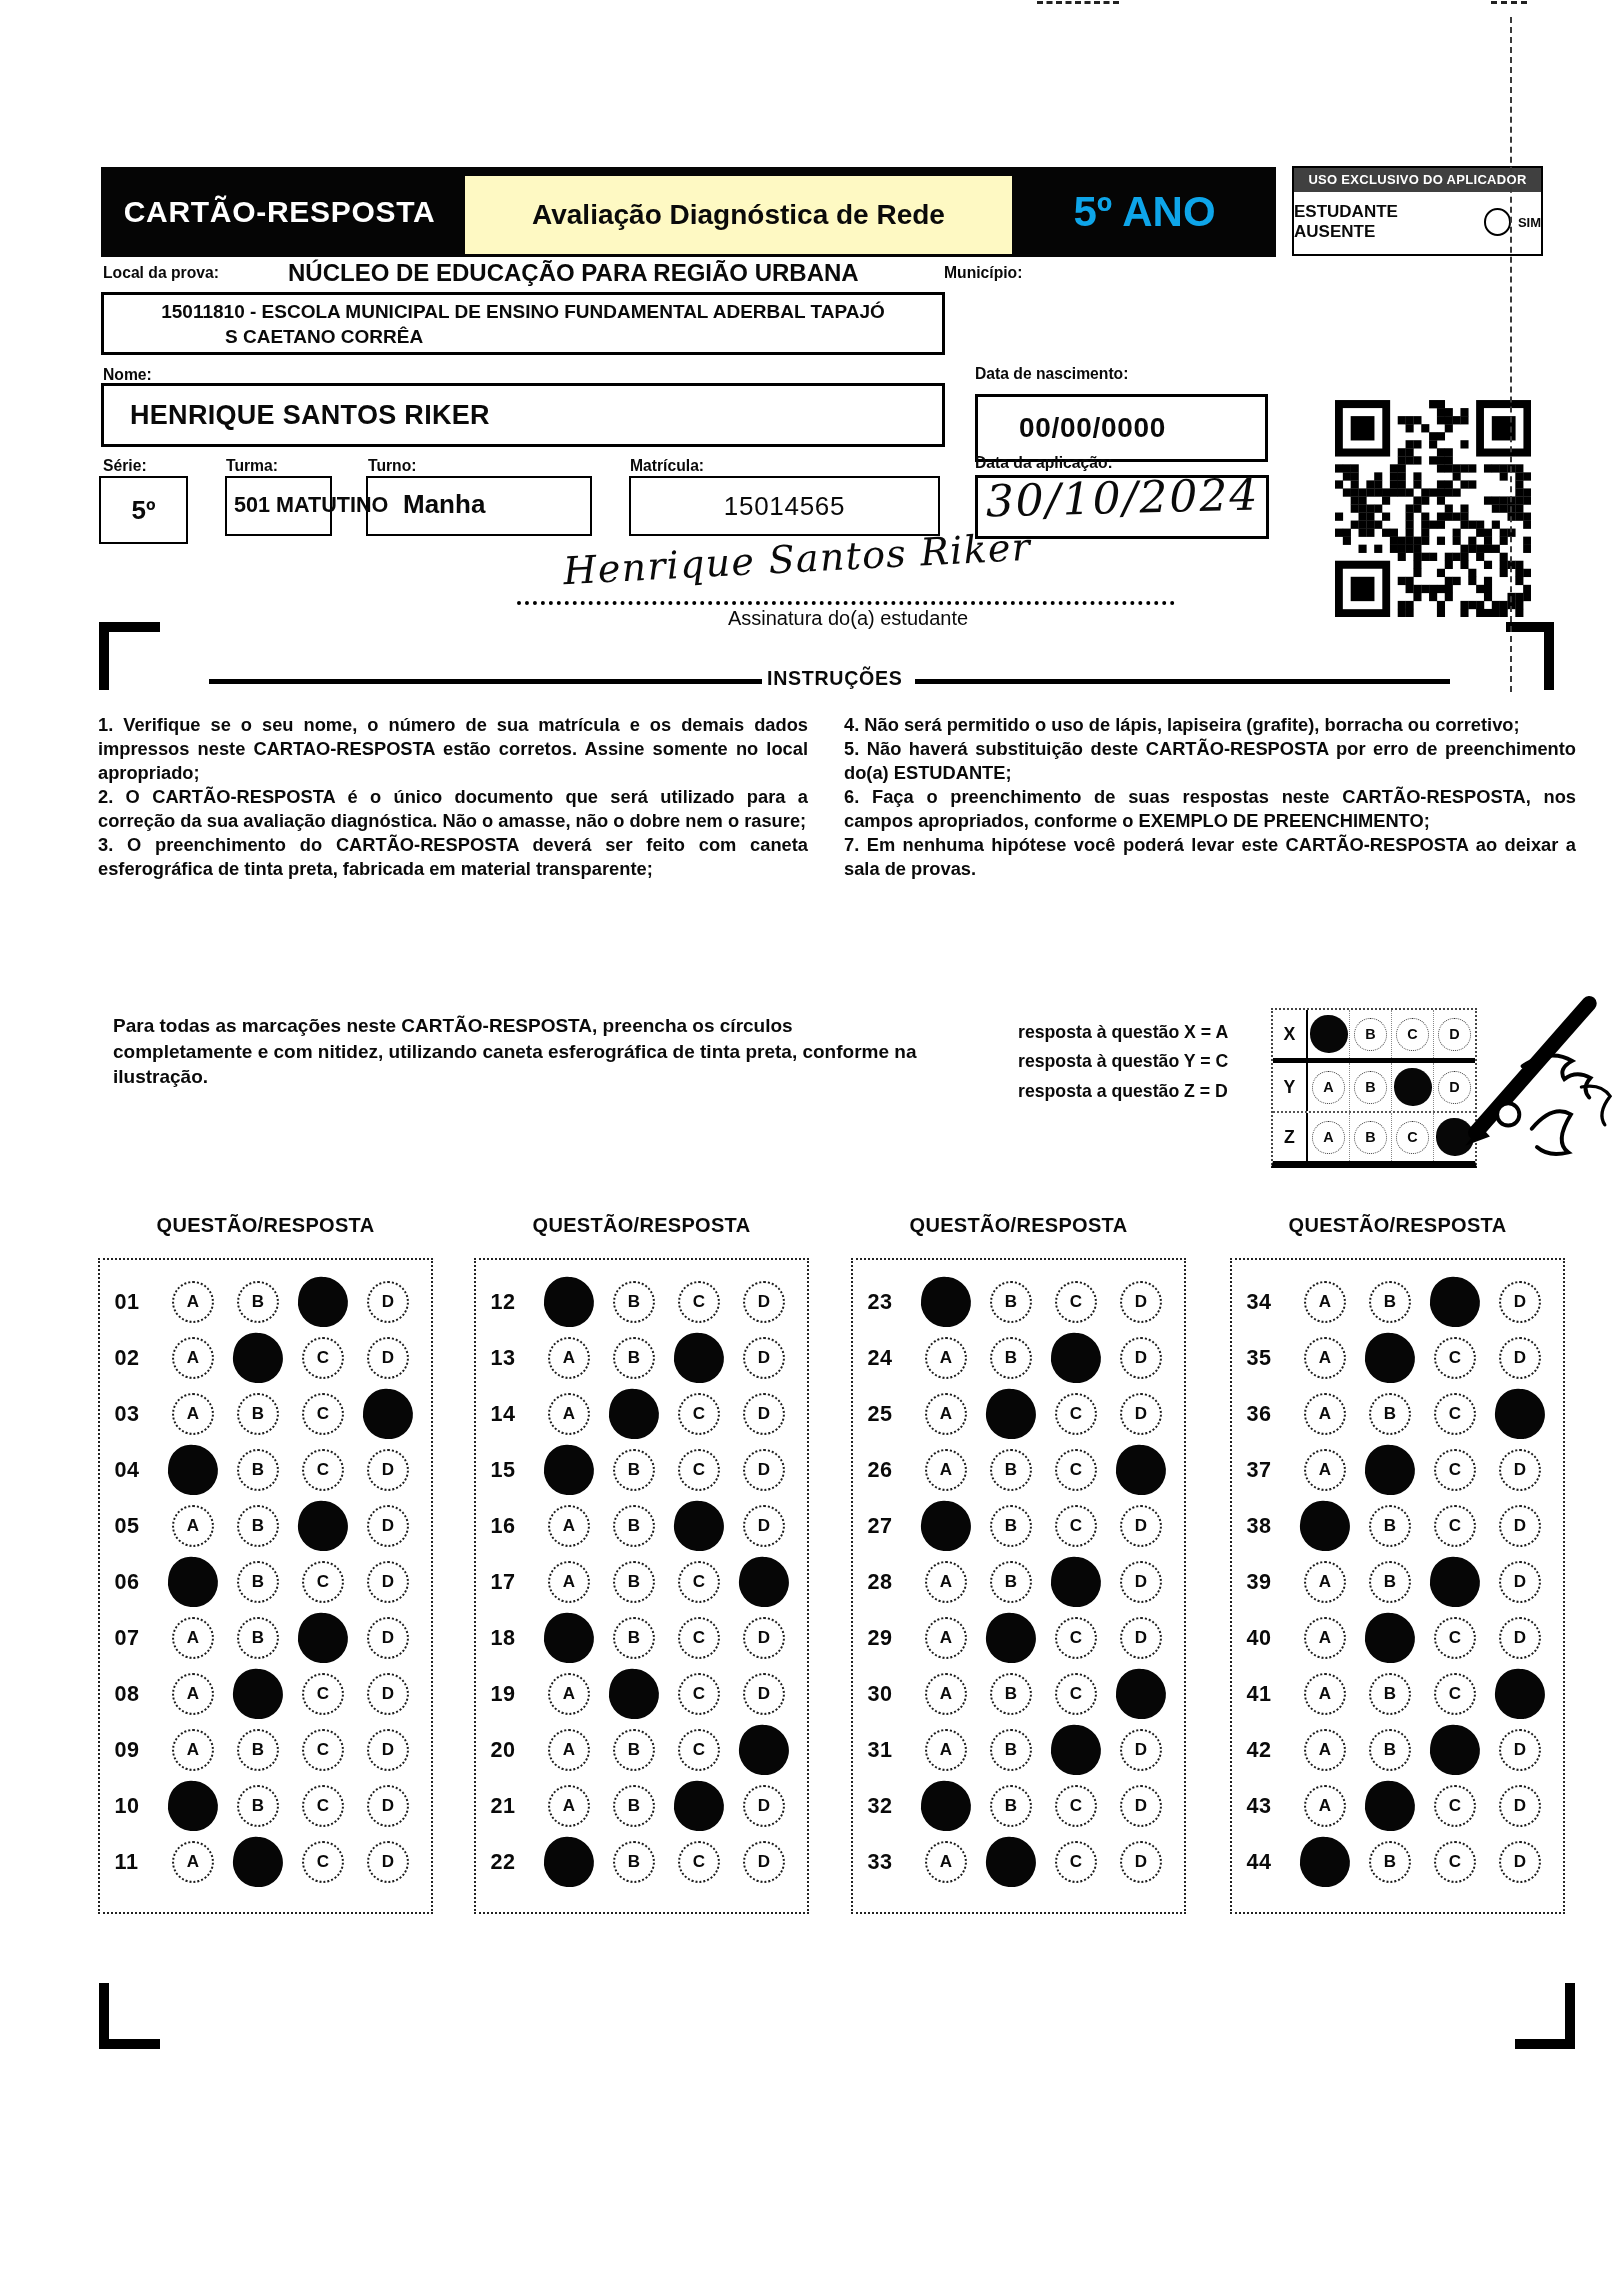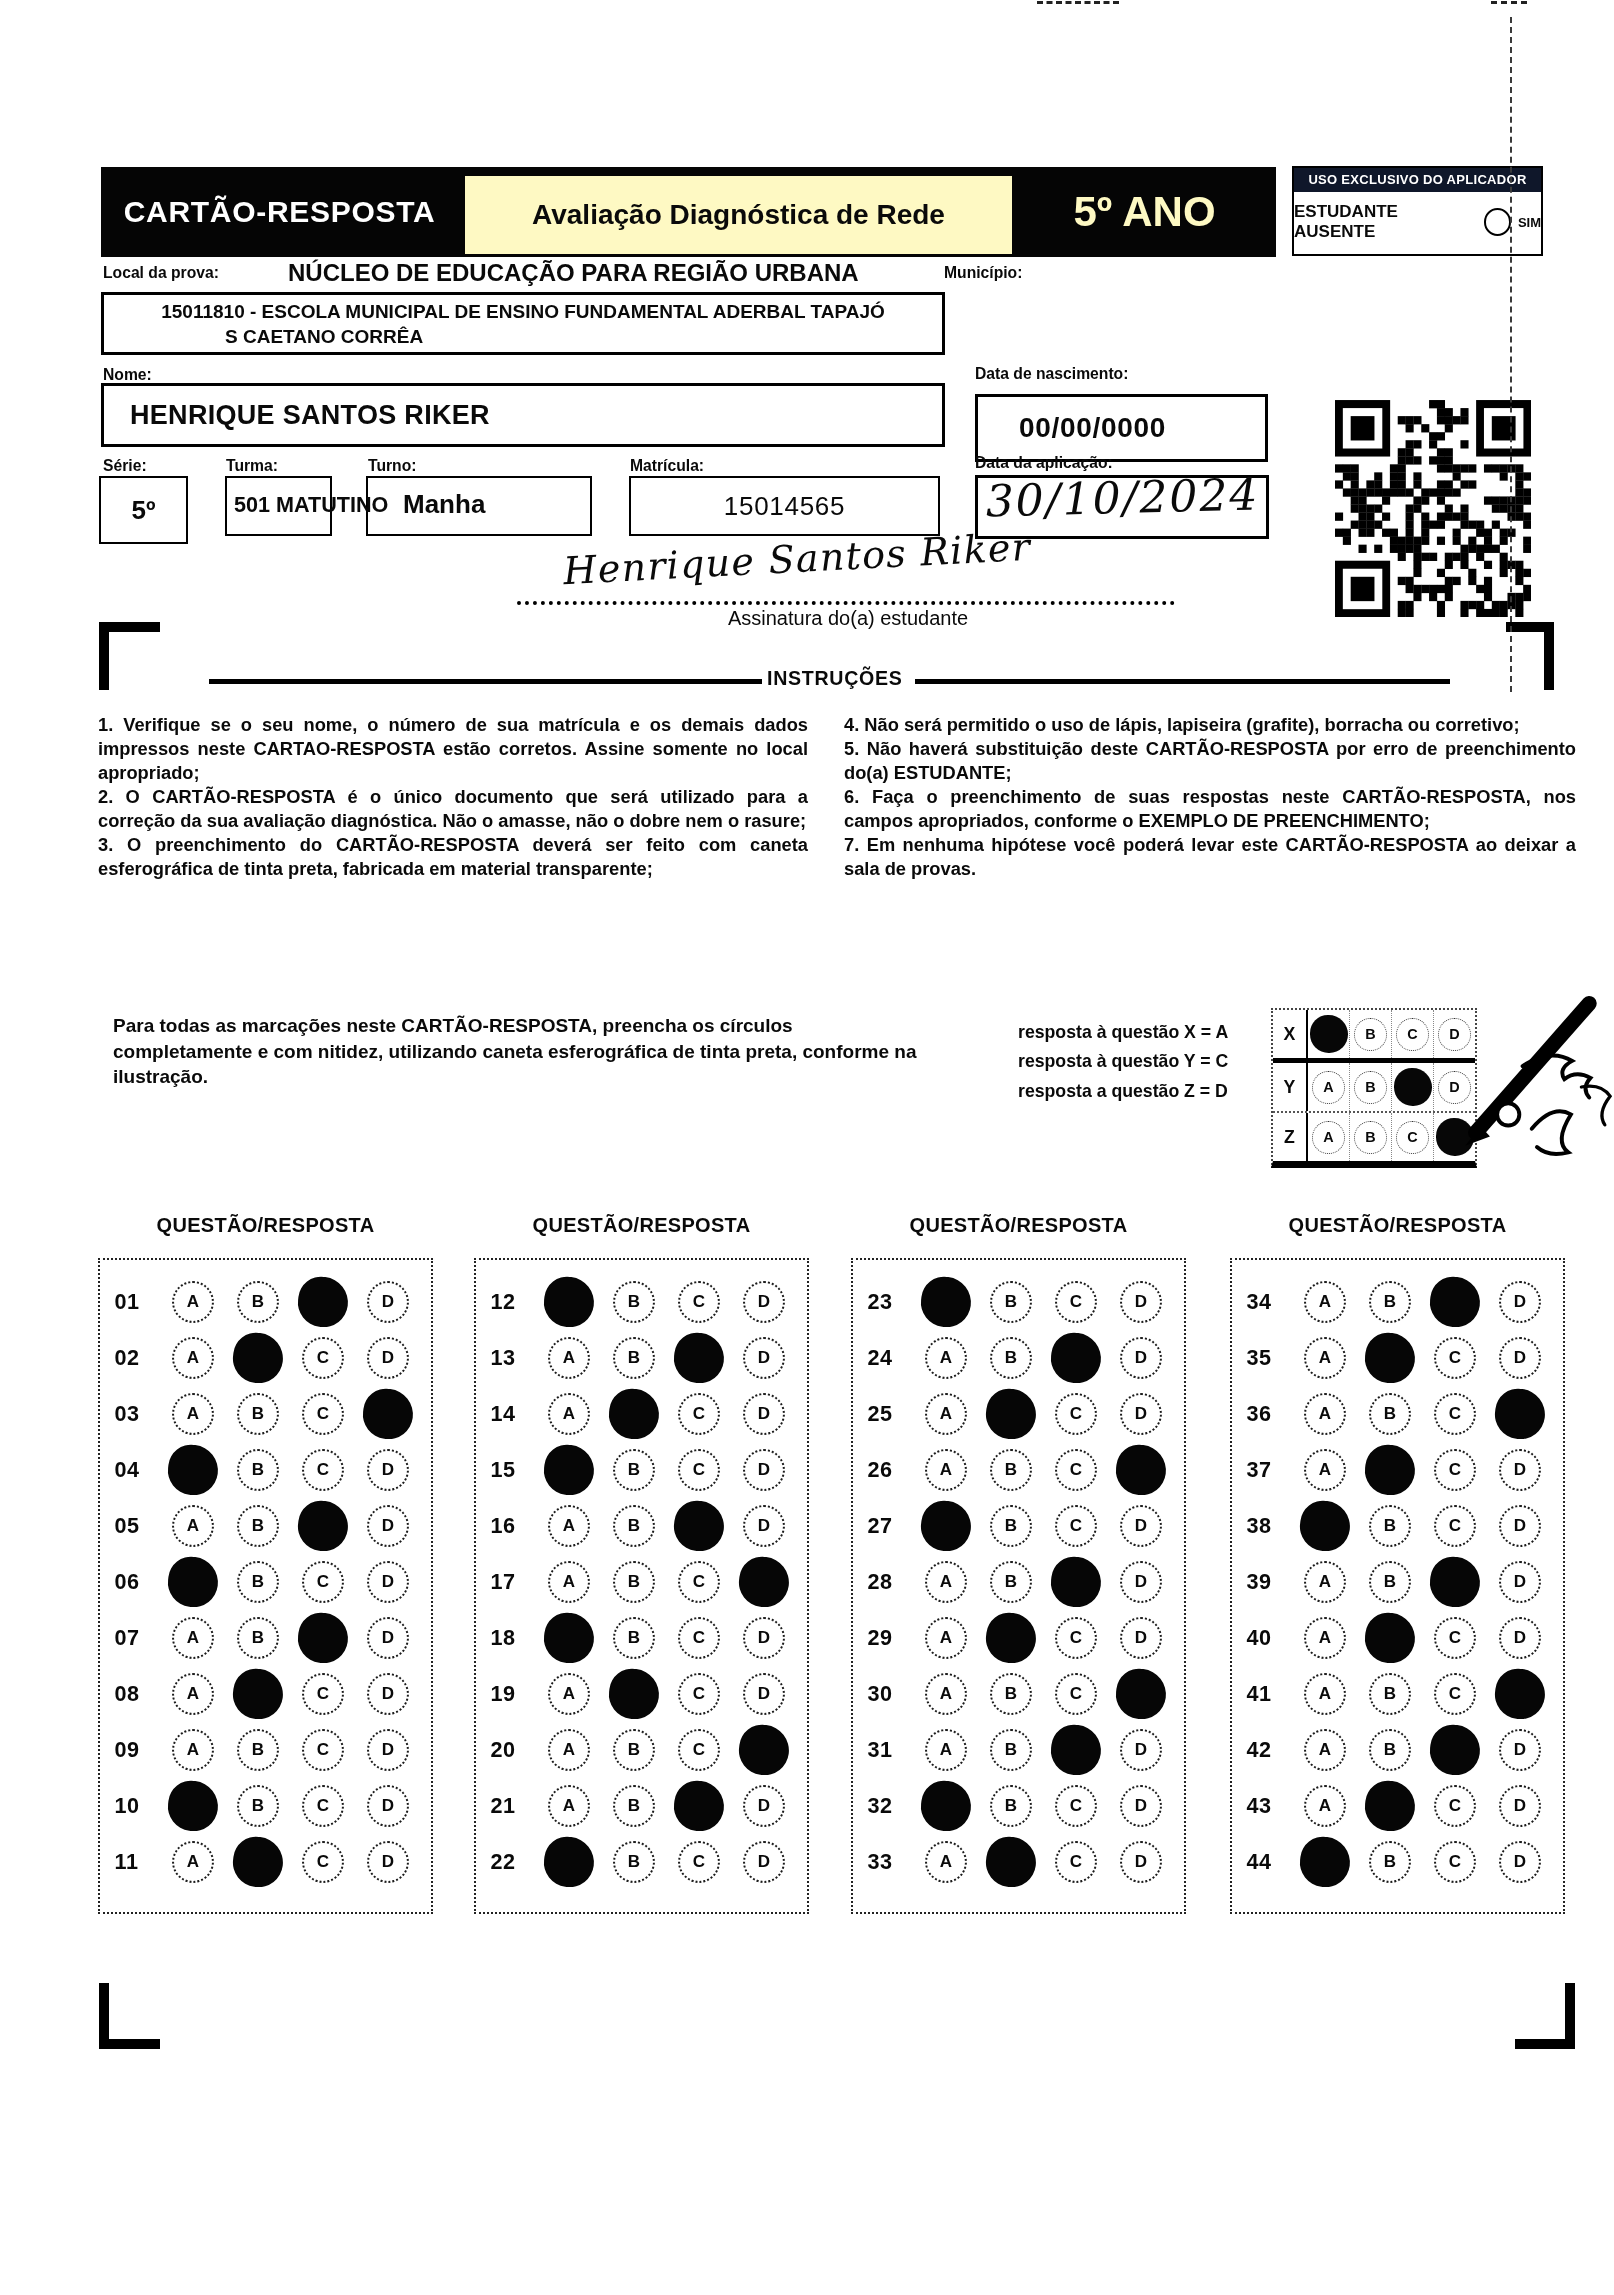--- a/index.html
+++ b/index.html
@@ -14,23 +14,23 @@
   .br-tl{left:99px;top:622px;width:51px;height:58px;border-left:10.5px solid #000;border-top:10.5px solid #000;}
   .br-tr{left:1506px;top:622px;width:38px;height:58px;border-right:10.5px solid #000;border-top:10.5px solid #000;}
   .br-bl{left:99px;top:1983px;width:51px;height:56px;border-left:10.5px solid #000;border-bottom:10.5px solid #000;}
   .br-br{left:1515px;top:1983px;width:50px;height:56px;border-right:10.5px solid #000;border-bottom:10.5px solid #000;}
 
   
   .hdr-black{left:101px;top:167px;width:1175px;height:90px;background:#050505;}
   .hdr-cartao{position:absolute;left:0;top:0;width:357px;height:90px;display:flex;align-items:center;justify-content:center;color:#fff;font-size:30px;font-weight:bold;letter-spacing:0.7px;}
   .hdr-white{position:absolute;left:364px;top:9.2px;width:547px;height:78px;background:#fef9c3;display:flex;align-items:center;justify-content:center;}
   .hdr-white span{font-size:28px;font-weight:bold;}
-  .hdr-ano{position:absolute;left:912px;top:0;width:263px;height:90px;display:flex;align-items:center;justify-content:center;color:#fef9c3;font-size:42px;font-weight:bold;}
+  .hdr-ano{position:absolute;left:912px;top:0;width:263px;height:90px;display:flex;align-items:center;justify-content:center;color:#0ea5e9;font-size:42px;font-weight:bold;}
   .uso-box{left:1292px;top:166px;width:251px;height:90px;border:2.6px solid #000;background:#fff;box-sizing:border-box;}
-  .uso-title{height:23.6px;background:#0f172a;color:#fff;display:flex;align-items:center;justify-content:center;font-size:13px;font-weight:bold;letter-spacing:0.3px;text-align:center;}
+  .uso-title{height:23.6px;background:#404040;color:#fff;display:flex;align-items:center;justify-content:center;font-size:13px;font-weight:bold;letter-spacing:0.3px;text-align:center;}
   .uso-body{height:61px;display:flex;align-items:center;justify-content:center;gap:6.5px;}
   .uso-absent{font-size:17px;font-weight:bold;}
   .uso-circle{width:23.6px;height:23.6px;border:2.6px solid #000;border-radius:50%;}
   .uso-sim{font-size:13px;font-weight:bold;}
 
   .lbl{font-size:15.7px;font-weight:bold;}
   .lbl-local{left:103px;top:264px;}
   .val-local{left:288px;top:259px;font-size:24px;font-weight:bold;}
   .lbl-municipio{left:944px;top:264px;}
 

